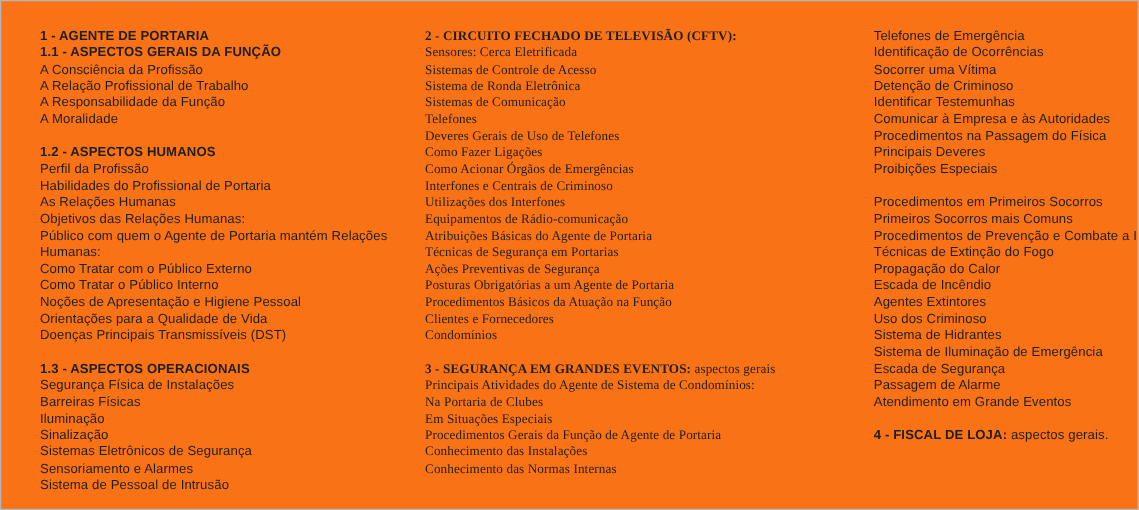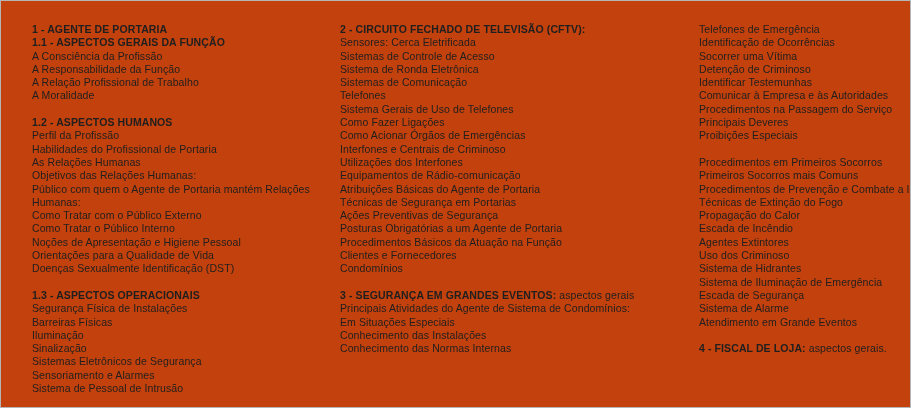--- a/index.html
+++ b/index.html
@@ -5,124 +5,126 @@
   html, body {
     margin: 0;
     padding: 0;
     background: #ffffff;
     font-family: "Liberation Sans", sans-serif;
   }
   .page {
     position: relative;
     width: 909px;
     height: 406px;
-    background: #c2410c;
+    background: #f97316;
     border: 1px solid #b5b5b5;
     overflow: hidden;
   }
   .col {
     position: absolute;
     top: 22px;
     white-space: nowrap;
   }
   .col-1 { left: 31px; }
-  .col-2 { left: 339px; }
+  .col-2 { left: 339px; font-family: Liberation Serif, serif; }
   .col-3 { left: 654px; margin-left: 44px; }
   .line {
     height: 13.3px;
     line-height: 13.3px;
     font-size: 10.5px;
     color: #1f1f1f;
     letter-spacing: 0.1px;
   }
   .line .b {
     font-weight: 700;
   }
 </style>
 </head>
 <body>
 
 <div class="page">
   <div class="col col-1">
       <div class="line"><span class="b">1 - AGENTE DE PORTARIA</span></div>
       <div class="line"><span class="b">1.1 - ASPECTOS GERAIS DA FUNÇÃO</span></div>
       <div class="line"><span>A Consciência da Profissão</span></div>
+      <div class="line"><span>A Relação Profissional de Trabalho</span></div>
       <div class="line"><span>A Responsabilidade da Função</span></div>
-      <div class="line"><span>A Relação Profissional de Trabalho</span></div>
       <div class="line"><span>A Moralidade</span></div>
       <div class="line">&nbsp;</div>
       <div class="line"><span class="b">1.2 - ASPECTOS HUMANOS</span></div>
       <div class="line"><span>Perfil da Profissão</span></div>
       <div class="line"><span>Habilidades do Profissional de Portaria</span></div>
       <div class="line"><span>As Relações Humanas</span></div>
       <div class="line"><span>Objetivos das Relações Humanas:</span></div>
       <div class="line"><span>Público com quem o Agente de Portaria mantém Relações</span></div>
       <div class="line"><span>Humanas:</span></div>
       <div class="line"><span>Como Tratar com o Público Externo</span></div>
       <div class="line"><span>Como Tratar o Público Interno</span></div>
       <div class="line"><span>Noções de Apresentação e Higiene Pessoal</span></div>
       <div class="line"><span>Orientações para a Qualidade de Vida</span></div>
-      <div class="line"><span>Doenças Sexualmente Identificação (DST)</span></div>
+      <div class="line"><span>Doenças Principais Transmissíveis (DST)</span></div>
       <div class="line">&nbsp;</div>
       <div class="line"><span class="b">1.3 - ASPECTOS OPERACIONAIS</span></div>
       <div class="line"><span>Segurança Física de Instalações</span></div>
       <div class="line"><span>Barreiras Físicas</span></div>
       <div class="line"><span>Iluminação</span></div>
       <div class="line"><span>Sinalização</span></div>
       <div class="line"><span>Sistemas Eletrônicos de Segurança</span></div>
       <div class="line"><span>Sensoriamento e Alarmes</span></div>
       <div class="line"><span>Sistema de Pessoal de Intrusão</span></div>
     </div>
   <div class="col col-2">
       <div class="line"><span class="b">2 - CIRCUITO FECHADO DE TELEVISÃO (CFTV):</span></div>
       <div class="line"><span>Sensores: Cerca Eletrificada</span></div>
       <div class="line"><span>Sistemas de Controle de Acesso</span></div>
       <div class="line"><span>Sistema de Ronda Eletrônica</span></div>
       <div class="line"><span>Sistemas de Comunicação</span></div>
       <div class="line"><span>Telefones</span></div>
-      <div class="line"><span>Sistema Gerais de Uso de Telefones</span></div>
+      <div class="line"><span>Deveres Gerais de Uso de Telefones</span></div>
       <div class="line"><span>Como Fazer Ligações</span></div>
       <div class="line"><span>Como Acionar Órgãos de Emergências</span></div>
       <div class="line"><span>Interfones e Centrais de Criminoso</span></div>
       <div class="line"><span>Utilizações dos Interfones</span></div>
       <div class="line"><span>Equipamentos de Rádio-comunicação</span></div>
       <div class="line"><span>Atribuições Básicas do Agente de Portaria</span></div>
       <div class="line"><span>Técnicas de Segurança em Portarias</span></div>
       <div class="line"><span>Ações Preventivas de Segurança</span></div>
       <div class="line"><span>Posturas Obrigatórias a um Agente de Portaria</span></div>
       <div class="line"><span>Procedimentos Básicos da Atuação na Função</span></div>
       <div class="line"><span>Clientes e Fornecedores</span></div>
       <div class="line"><span>Condomínios</span></div>
       <div class="line">&nbsp;</div>
       <div class="line"><span class="b">3 - SEGURANÇA EM GRANDES EVENTOS:</span><span> aspectos gerais</span></div>
       <div class="line"><span>Principais Atividades do Agente de Sistema de Condomínios:</span></div>
+      <div class="line"><span>Na Portaria de Clubes</span></div>
       <div class="line"><span>Em Situações Especiais</span></div>
+      <div class="line"><span>Procedimentos Gerais da Função de Agente de Portaria</span></div>
       <div class="line"><span>Conhecimento das Instalações</span></div>
       <div class="line"><span>Conhecimento das Normas Internas</span></div>
     </div>
   <div class="col col-3">
       <div class="line"><span>Telefones de Emergência</span></div>
       <div class="line"><span>Identificação de Ocorrências</span></div>
       <div class="line"><span>Socorrer uma Vítima</span></div>
       <div class="line"><span>Detenção de Criminoso</span></div>
       <div class="line"><span>Identificar Testemunhas</span></div>
       <div class="line"><span>Comunicar à Empresa e às Autoridades</span></div>
-      <div class="line"><span>Procedimentos na Passagem do Serviço</span></div>
+      <div class="line"><span>Procedimentos na Passagem do Física</span></div>
       <div class="line"><span>Principais Deveres</span></div>
       <div class="line"><span>Proibições Especiais</span></div>
       <div class="line">&nbsp;</div>
       <div class="line"><span>Procedimentos em Primeiros Socorros</span></div>
       <div class="line"><span>Primeiros Socorros mais Comuns</span></div>
       <div class="line"><span>Procedimentos de Prevenção e Combate a Incêndios</span></div>
       <div class="line"><span>Técnicas de Extinção do Fogo</span></div>
       <div class="line"><span>Propagação do Calor</span></div>
       <div class="line"><span>Escada de Incêndio</span></div>
       <div class="line"><span>Agentes Extintores</span></div>
       <div class="line"><span>Uso dos Criminoso</span></div>
       <div class="line"><span>Sistema de Hidrantes</span></div>
       <div class="line"><span>Sistema de Iluminação de Emergência</span></div>
       <div class="line"><span>Escada de Segurança</span></div>
-      <div class="line"><span>Sistema de Alarme</span></div>
+      <div class="line"><span>Passagem de Alarme</span></div>
       <div class="line"><span>Atendimento em Grande Eventos</span></div>
       <div class="line">&nbsp;</div>
       <div class="line"><span class="b">4 - FISCAL DE LOJA:</span><span> aspectos gerais.</span></div>
     </div>
 </div>
 
 </body></html>

